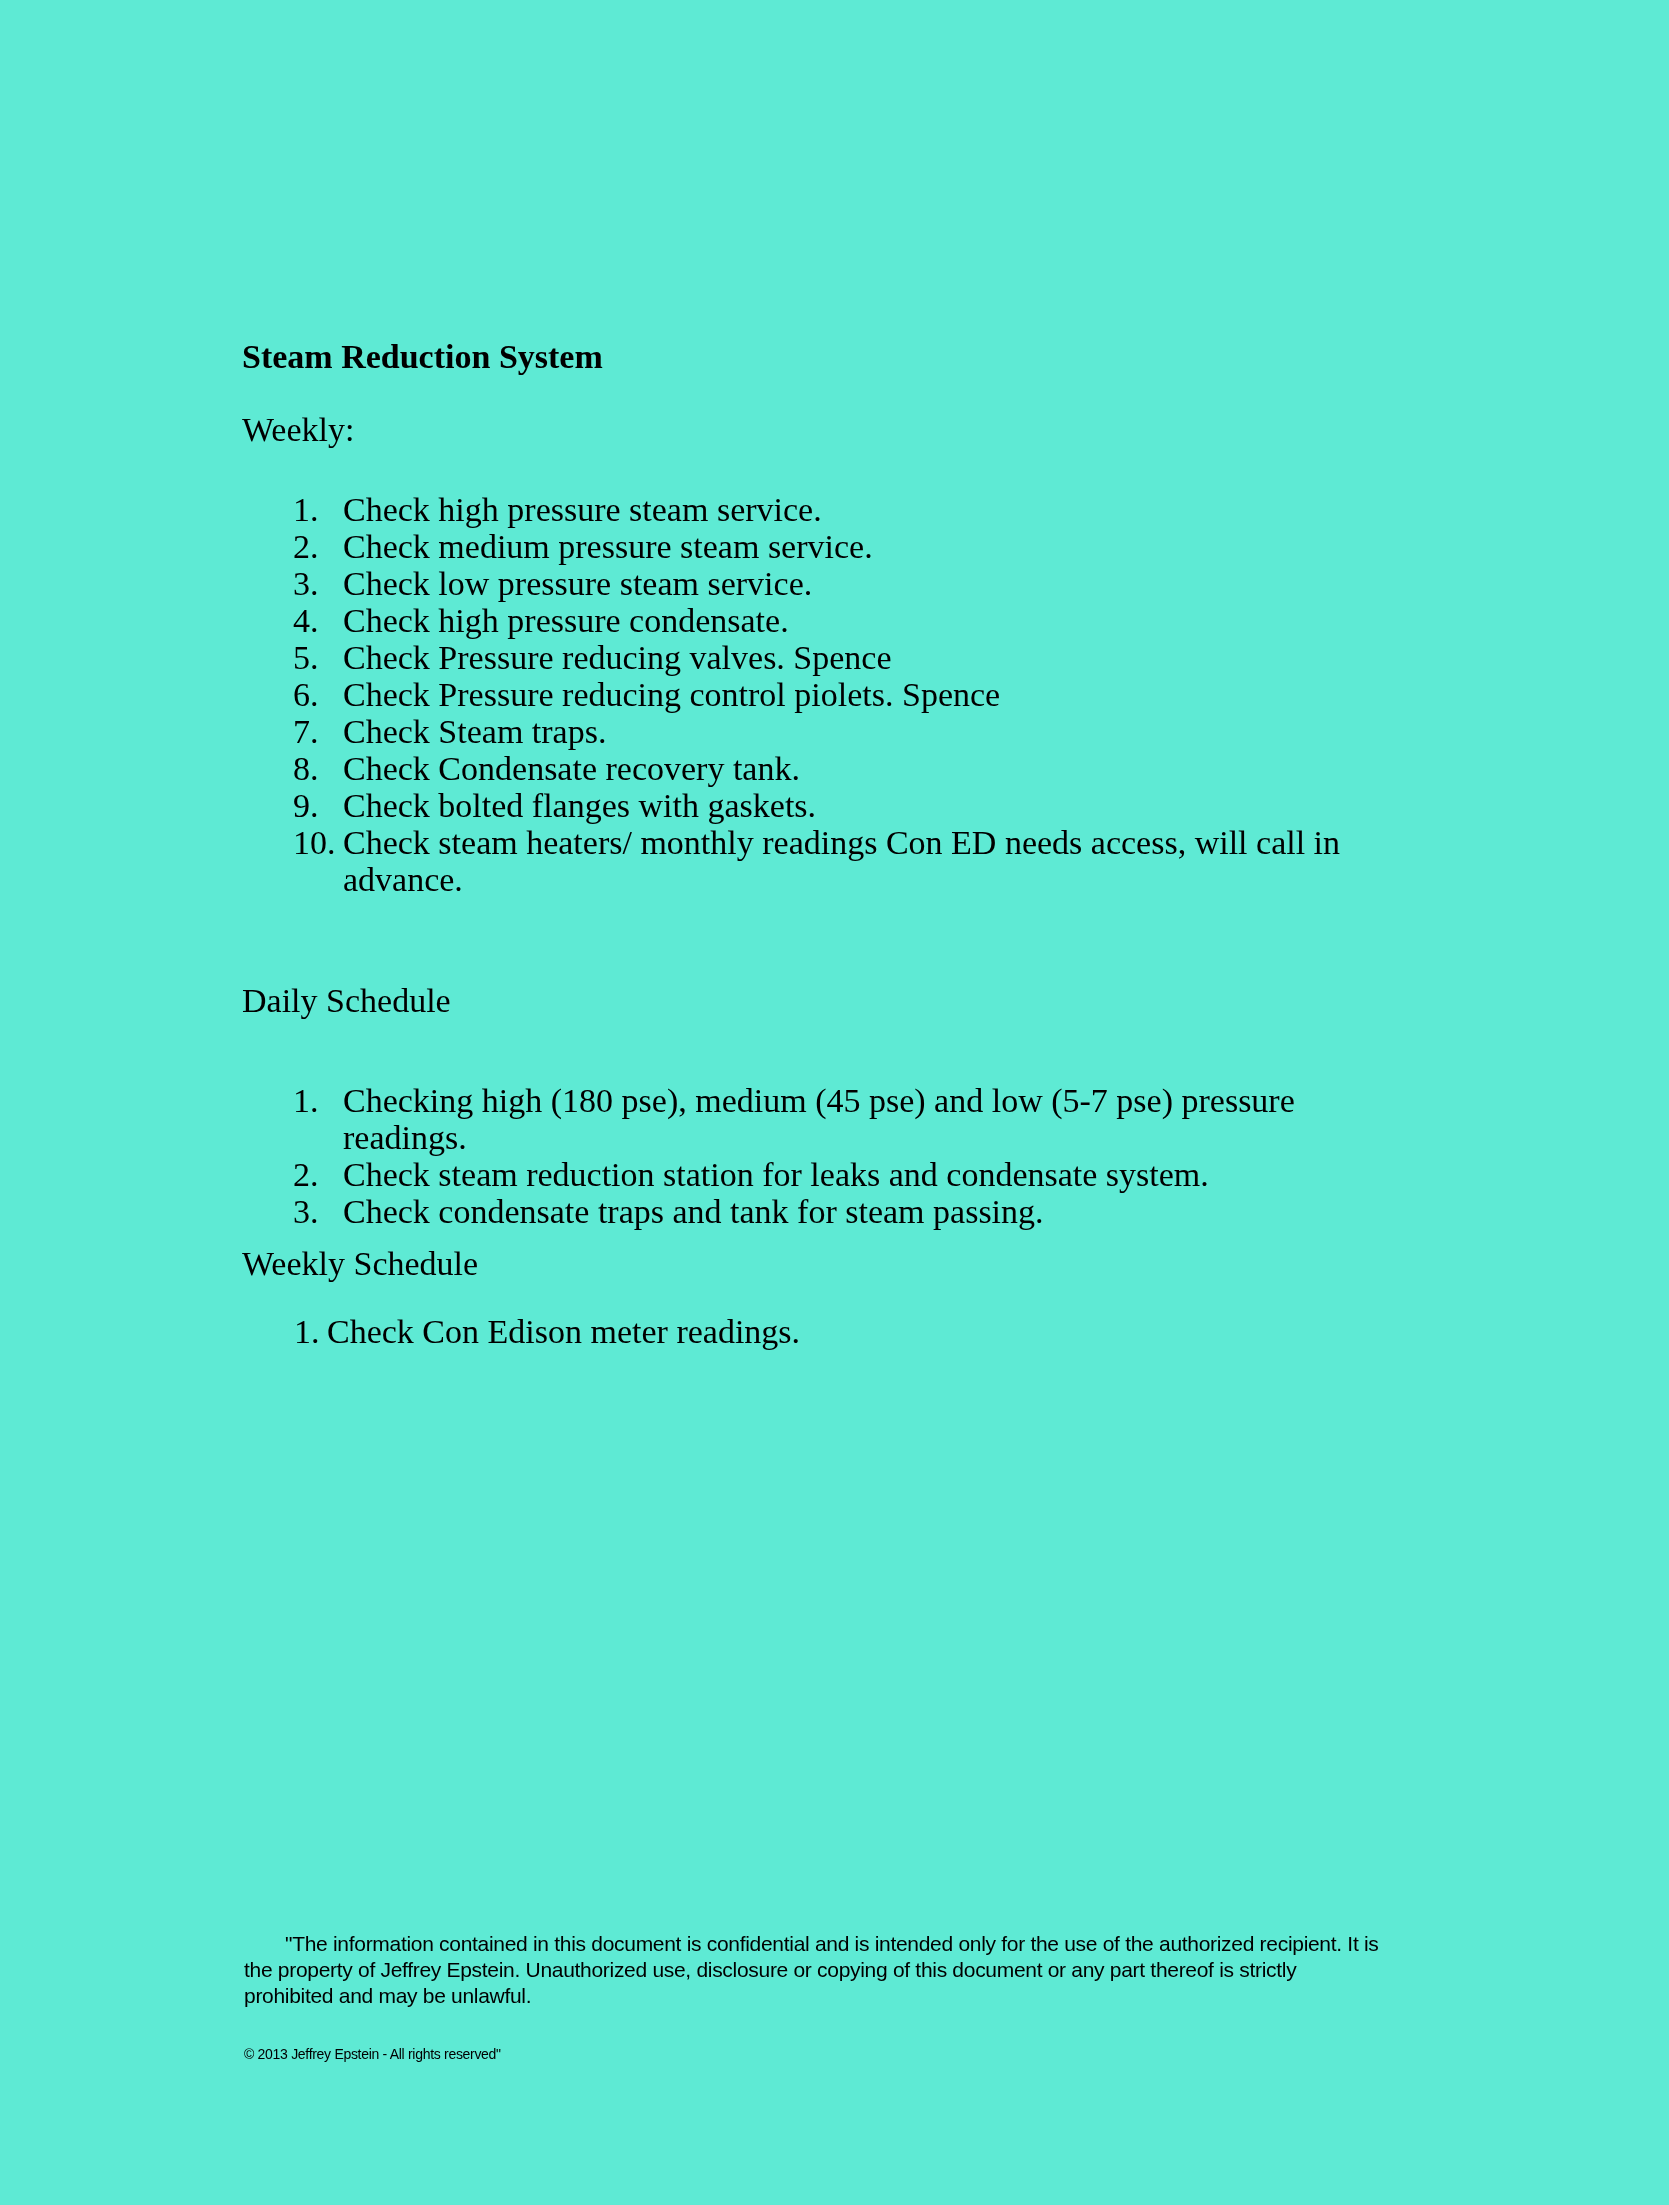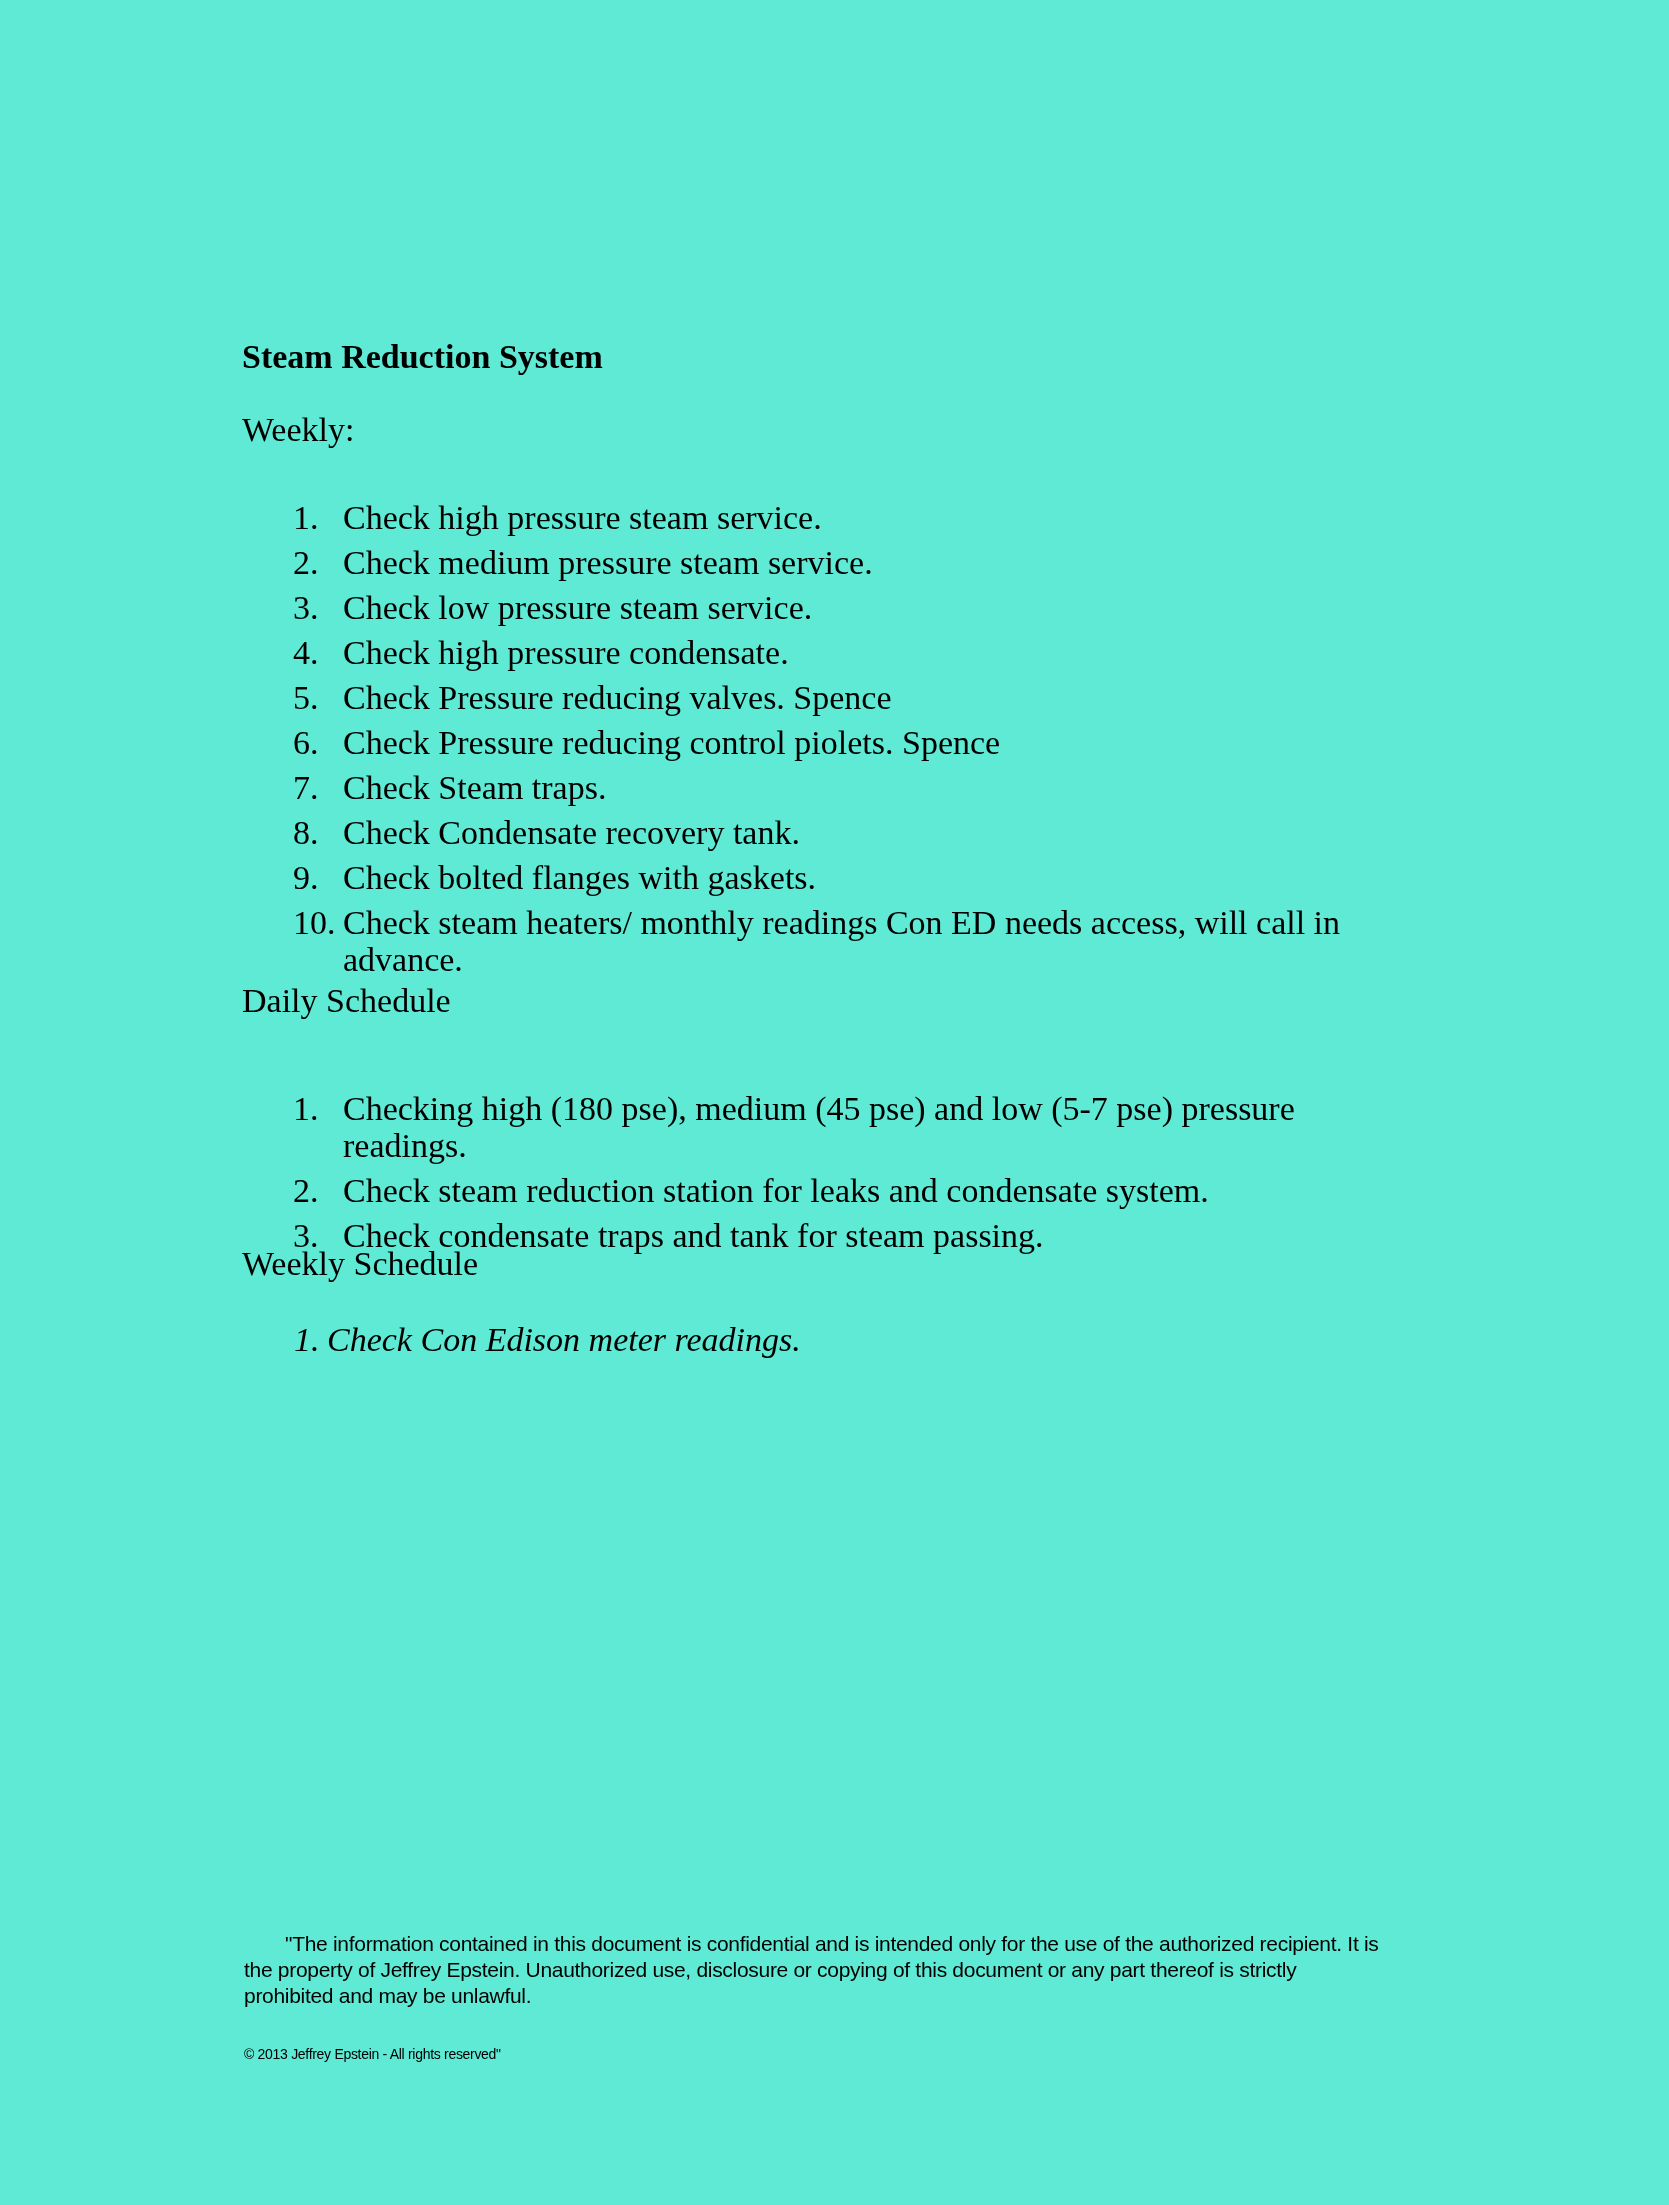--- a/index.html
+++ b/index.html
@@ -43,36 +43,35 @@
     list-style: none;
     counter-reset: item;
     width: 1152px;
     font-size: 34px;
     line-height: 37px;
   }
   ol.doc-list > li {
     position: relative;
     counter-increment: item;
     padding-left: 101px;
-    margin-top: 8px;
   }
   ol.doc-list > li::before {
     content: counter(item) ".";
     position: absolute;
     left: 51px;
     top: 0;
   }
   ol.list-overall { top: 491px; }
   ol.list-daily   { top: 1082px; }
 
   ol.list-weekly {
     top: 1313px;
     width: 1152px;
   }
-  ol.list-weekly > li { padding-left: 85px; font-style: italic; }
+  ol.list-weekly > li { padding-left: 85px; }
   ol.list-weekly > li::before { left: 52px; }
 
   .note-block {
     position: absolute;
     left: 242px;
     top: 1551px;
     width: 1172px;
     font-size: 34px;
     font-weight: bold;
     line-height: 41px;

